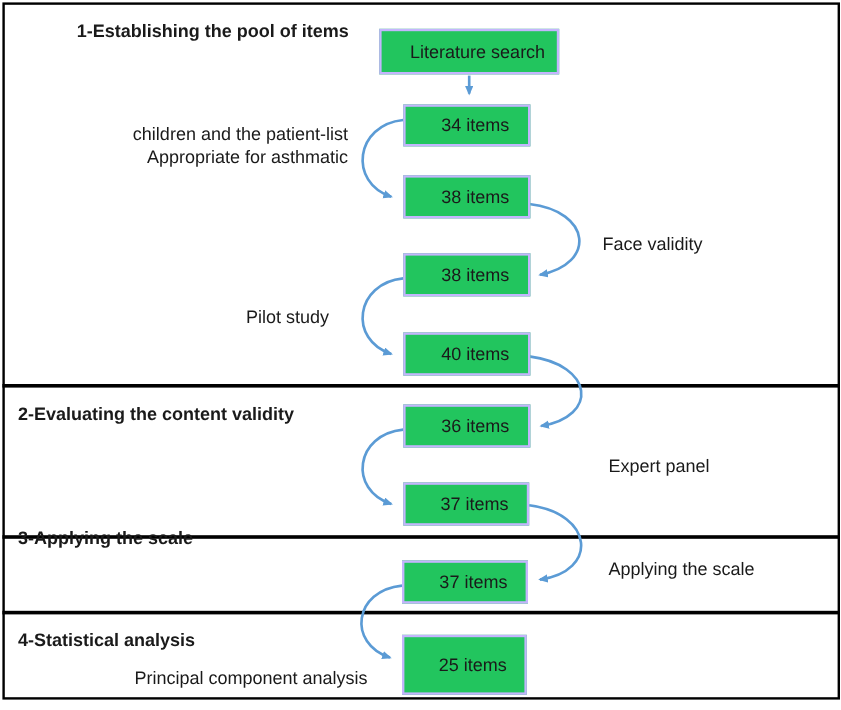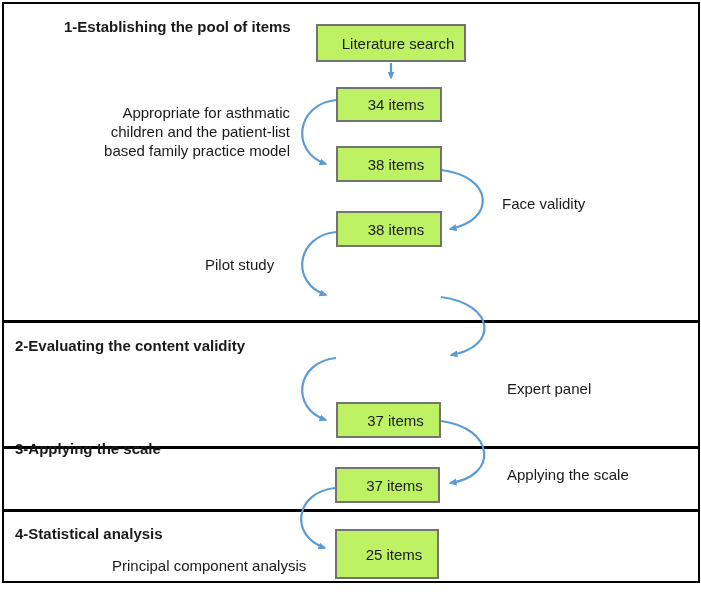--- a/index.html
+++ b/index.html
@@ -28,22 +28,22 @@
   }
   .section-title {
     position: absolute;
     font-size: 15px;
     font-weight: bold;
     white-space: nowrap;
   }
   .flowbox {
     position: absolute;
     box-sizing: border-box;
-    border: 2px solid #737373;
-    background: #bef264;
+    border: 2px solid #c4b5fd;
+    background: #22c55e;
     display: flex;
     align-items: center;
     justify-content: center;
     font-size: 15px;
     white-space: nowrap;
     padding-left: 14px;
   }
   .note {
     position: absolute;
     font-size: 15px;
@@ -92,28 +92,29 @@
 
   <div class="section-title" style="left:16px; top:18px;margin-left:48px;">1-Establishing the pool of items</div>
   <div class="section-title" style="left:15px; top:337px;">2-Evaluating the content validity</div>
   <div class="section-title" style="left:15px; top:440px;">3-Applying the scale</div>
   <div class="section-title" style="left:15px; top:525px;text-align:right;">4-Statistical analysis</div>
 
   <div class="flowbox" style="left:316px; top:24px; width:150px; height:38px;">Literature search</div>
   <div class="flowbox" style="left:336px; top:87px; width:106px; height:35px;">34 items</div>
   <div class="flowbox" style="left:336px; top:146px; width:106px; height:36px;">38 items</div>
   <div class="flowbox" style="left:336px; top:211px; width:106px; height:36px;">38 items</div>
+  <div class="flowbox" style="left:336px; top:277px; width:106px; height:36px;">40 items</div>
+  <div class="flowbox" style="left:336px; top:337px; width:106px; height:36px;">36 items</div>
   <div class="flowbox" style="left:336px; top:402px; width:105px; height:36px;">37 items</div>
   <div class="flowbox" style="left:335px; top:467px; width:105px; height:36px;">37 items</div>
   <div class="flowbox" style="left:335px; top:529px; width:104px; height:50px;">25 items</div>
 
   <div class="note" style="left:40px; top:103px; width:250px;">
+    <div>children and the patient-list</div>
     <div>Appropriate for asthmatic</div>
-    <div>children and the patient-list</div>
-    <div>based family practice model</div>
   </div>
   <div class="label" style="left:502px; top:195px;">Face validity</div>
   <div class="label" style="left:205px; top:256px;">Pilot study</div>
   <div class="label" style="left:507px; top:336px;margin-top:44px;">Expert panel</div>
   <div class="label" style="left:112px; top:557px;">Principal component analysis</div>
   <div class="label" style="left:507px; top:466px;">Applying the scale</div>
 
 </div>
 
 </body></html>

